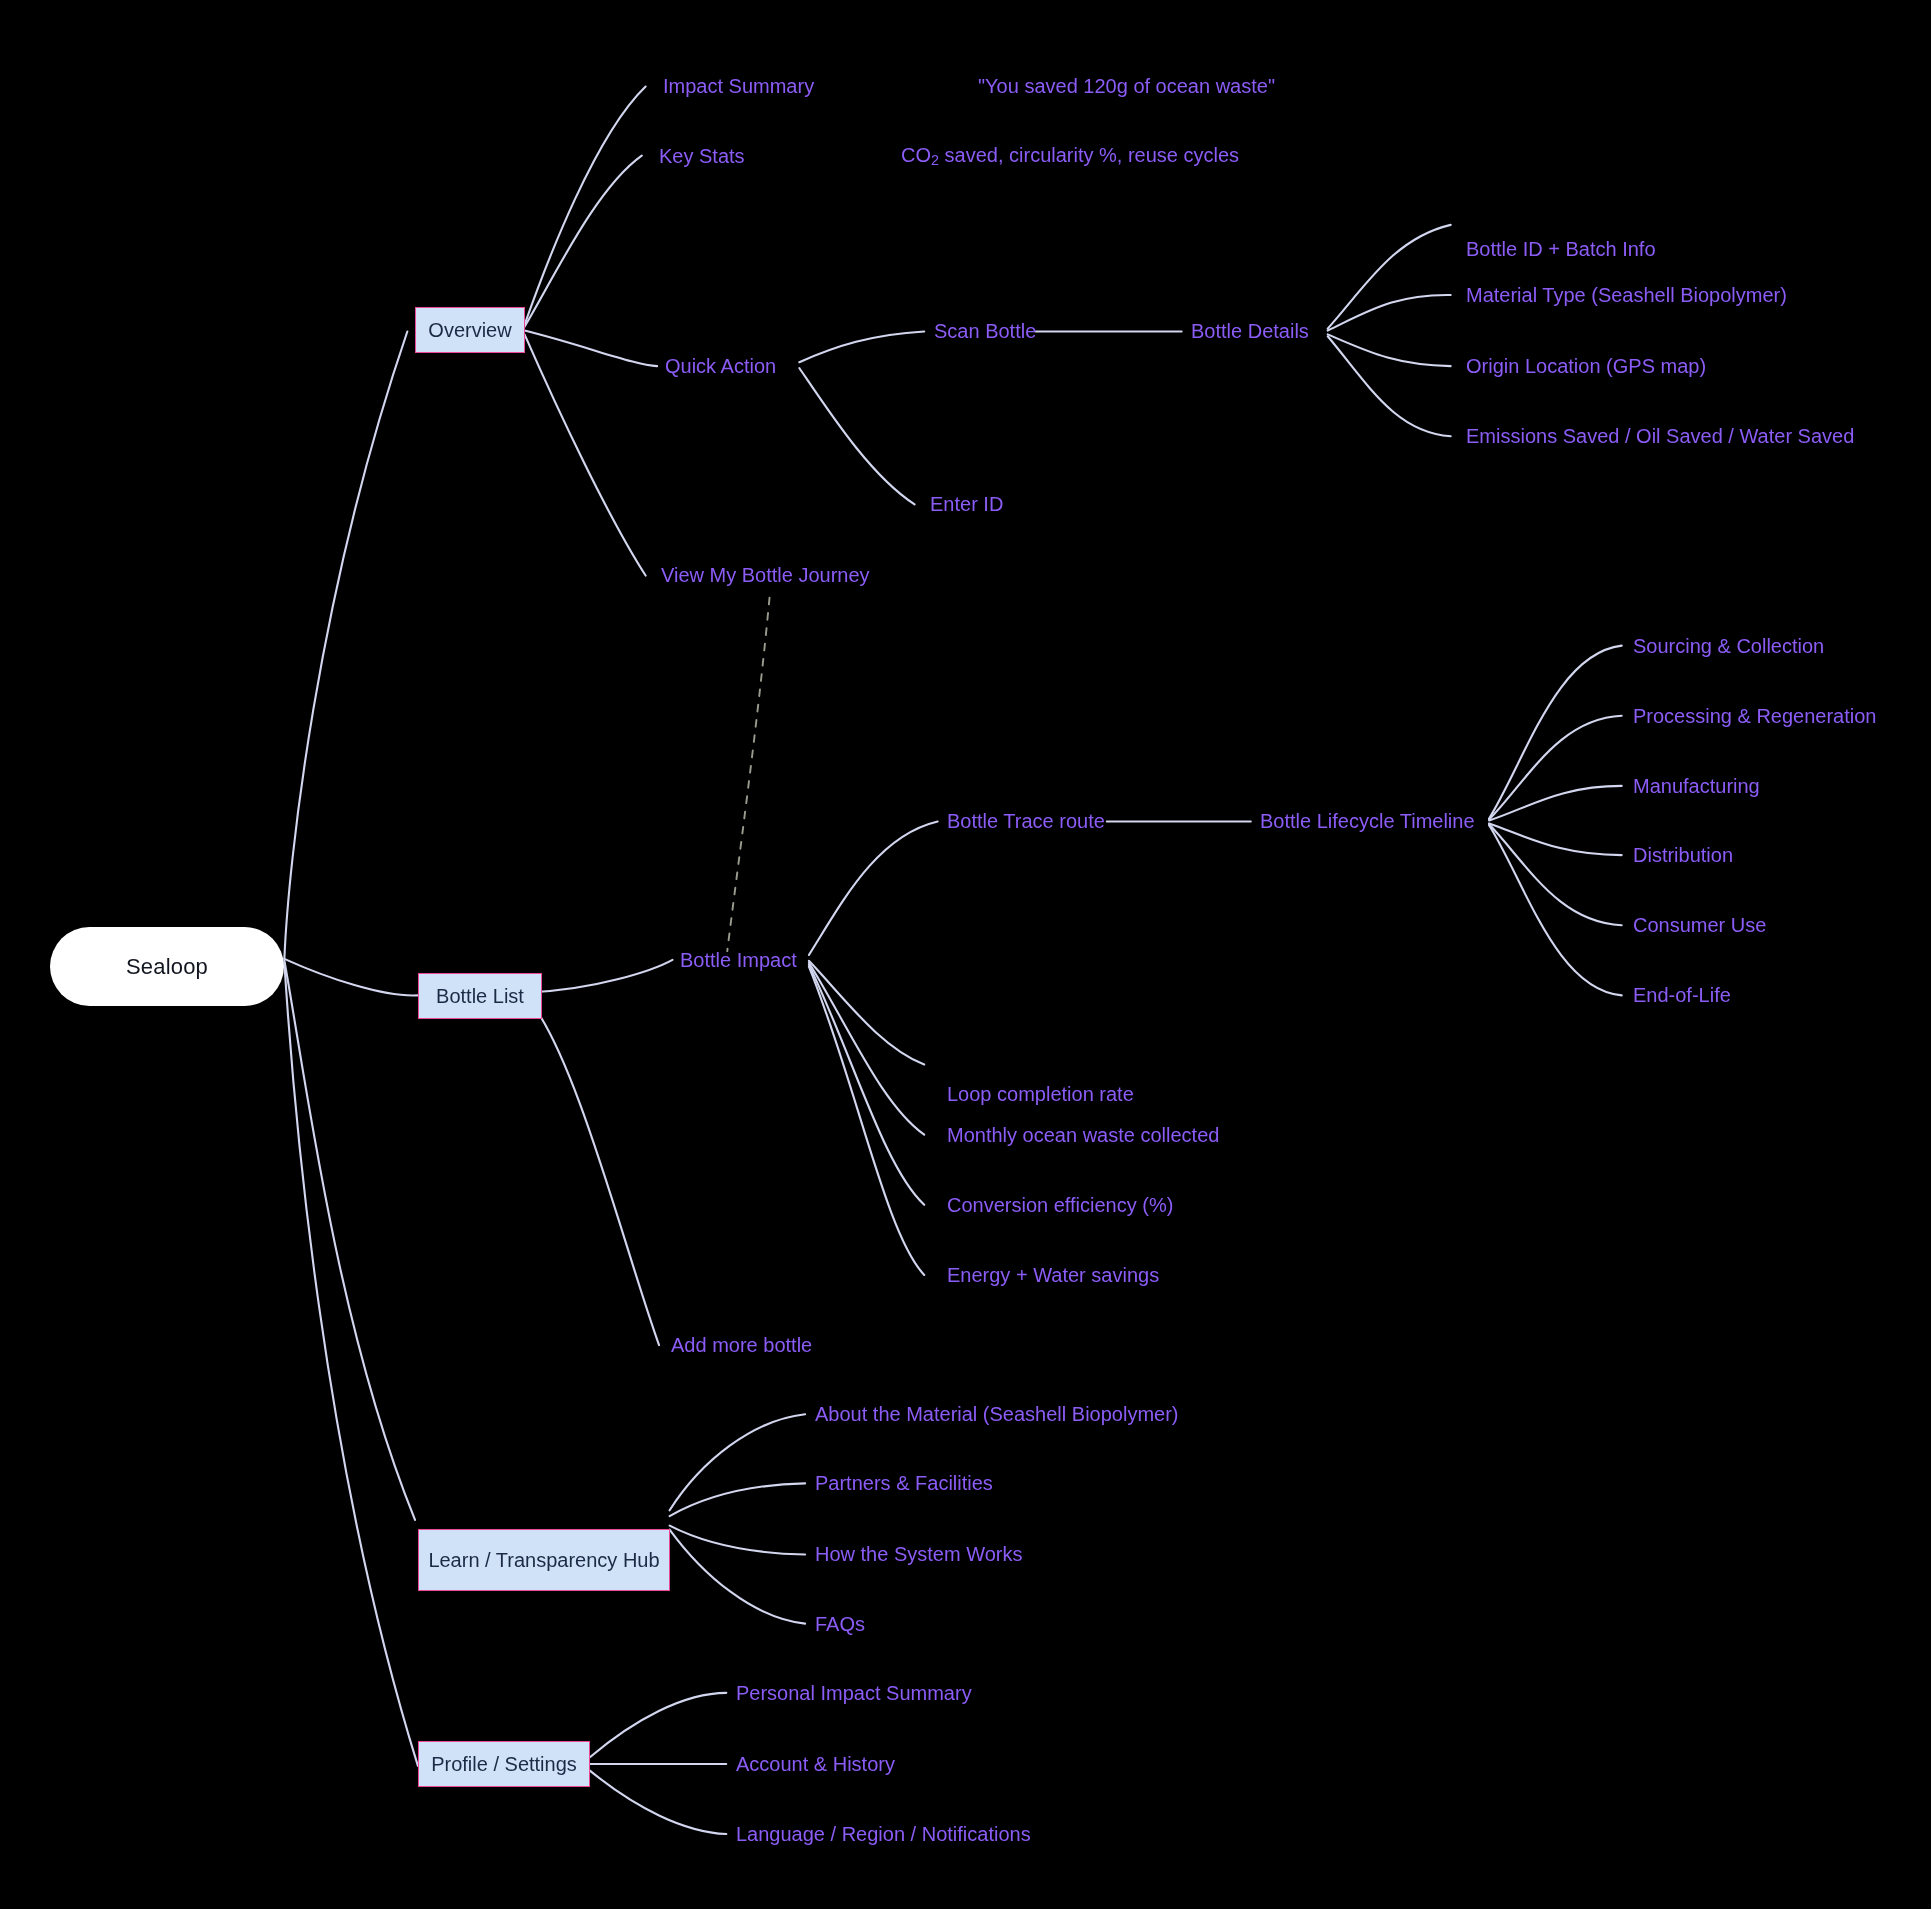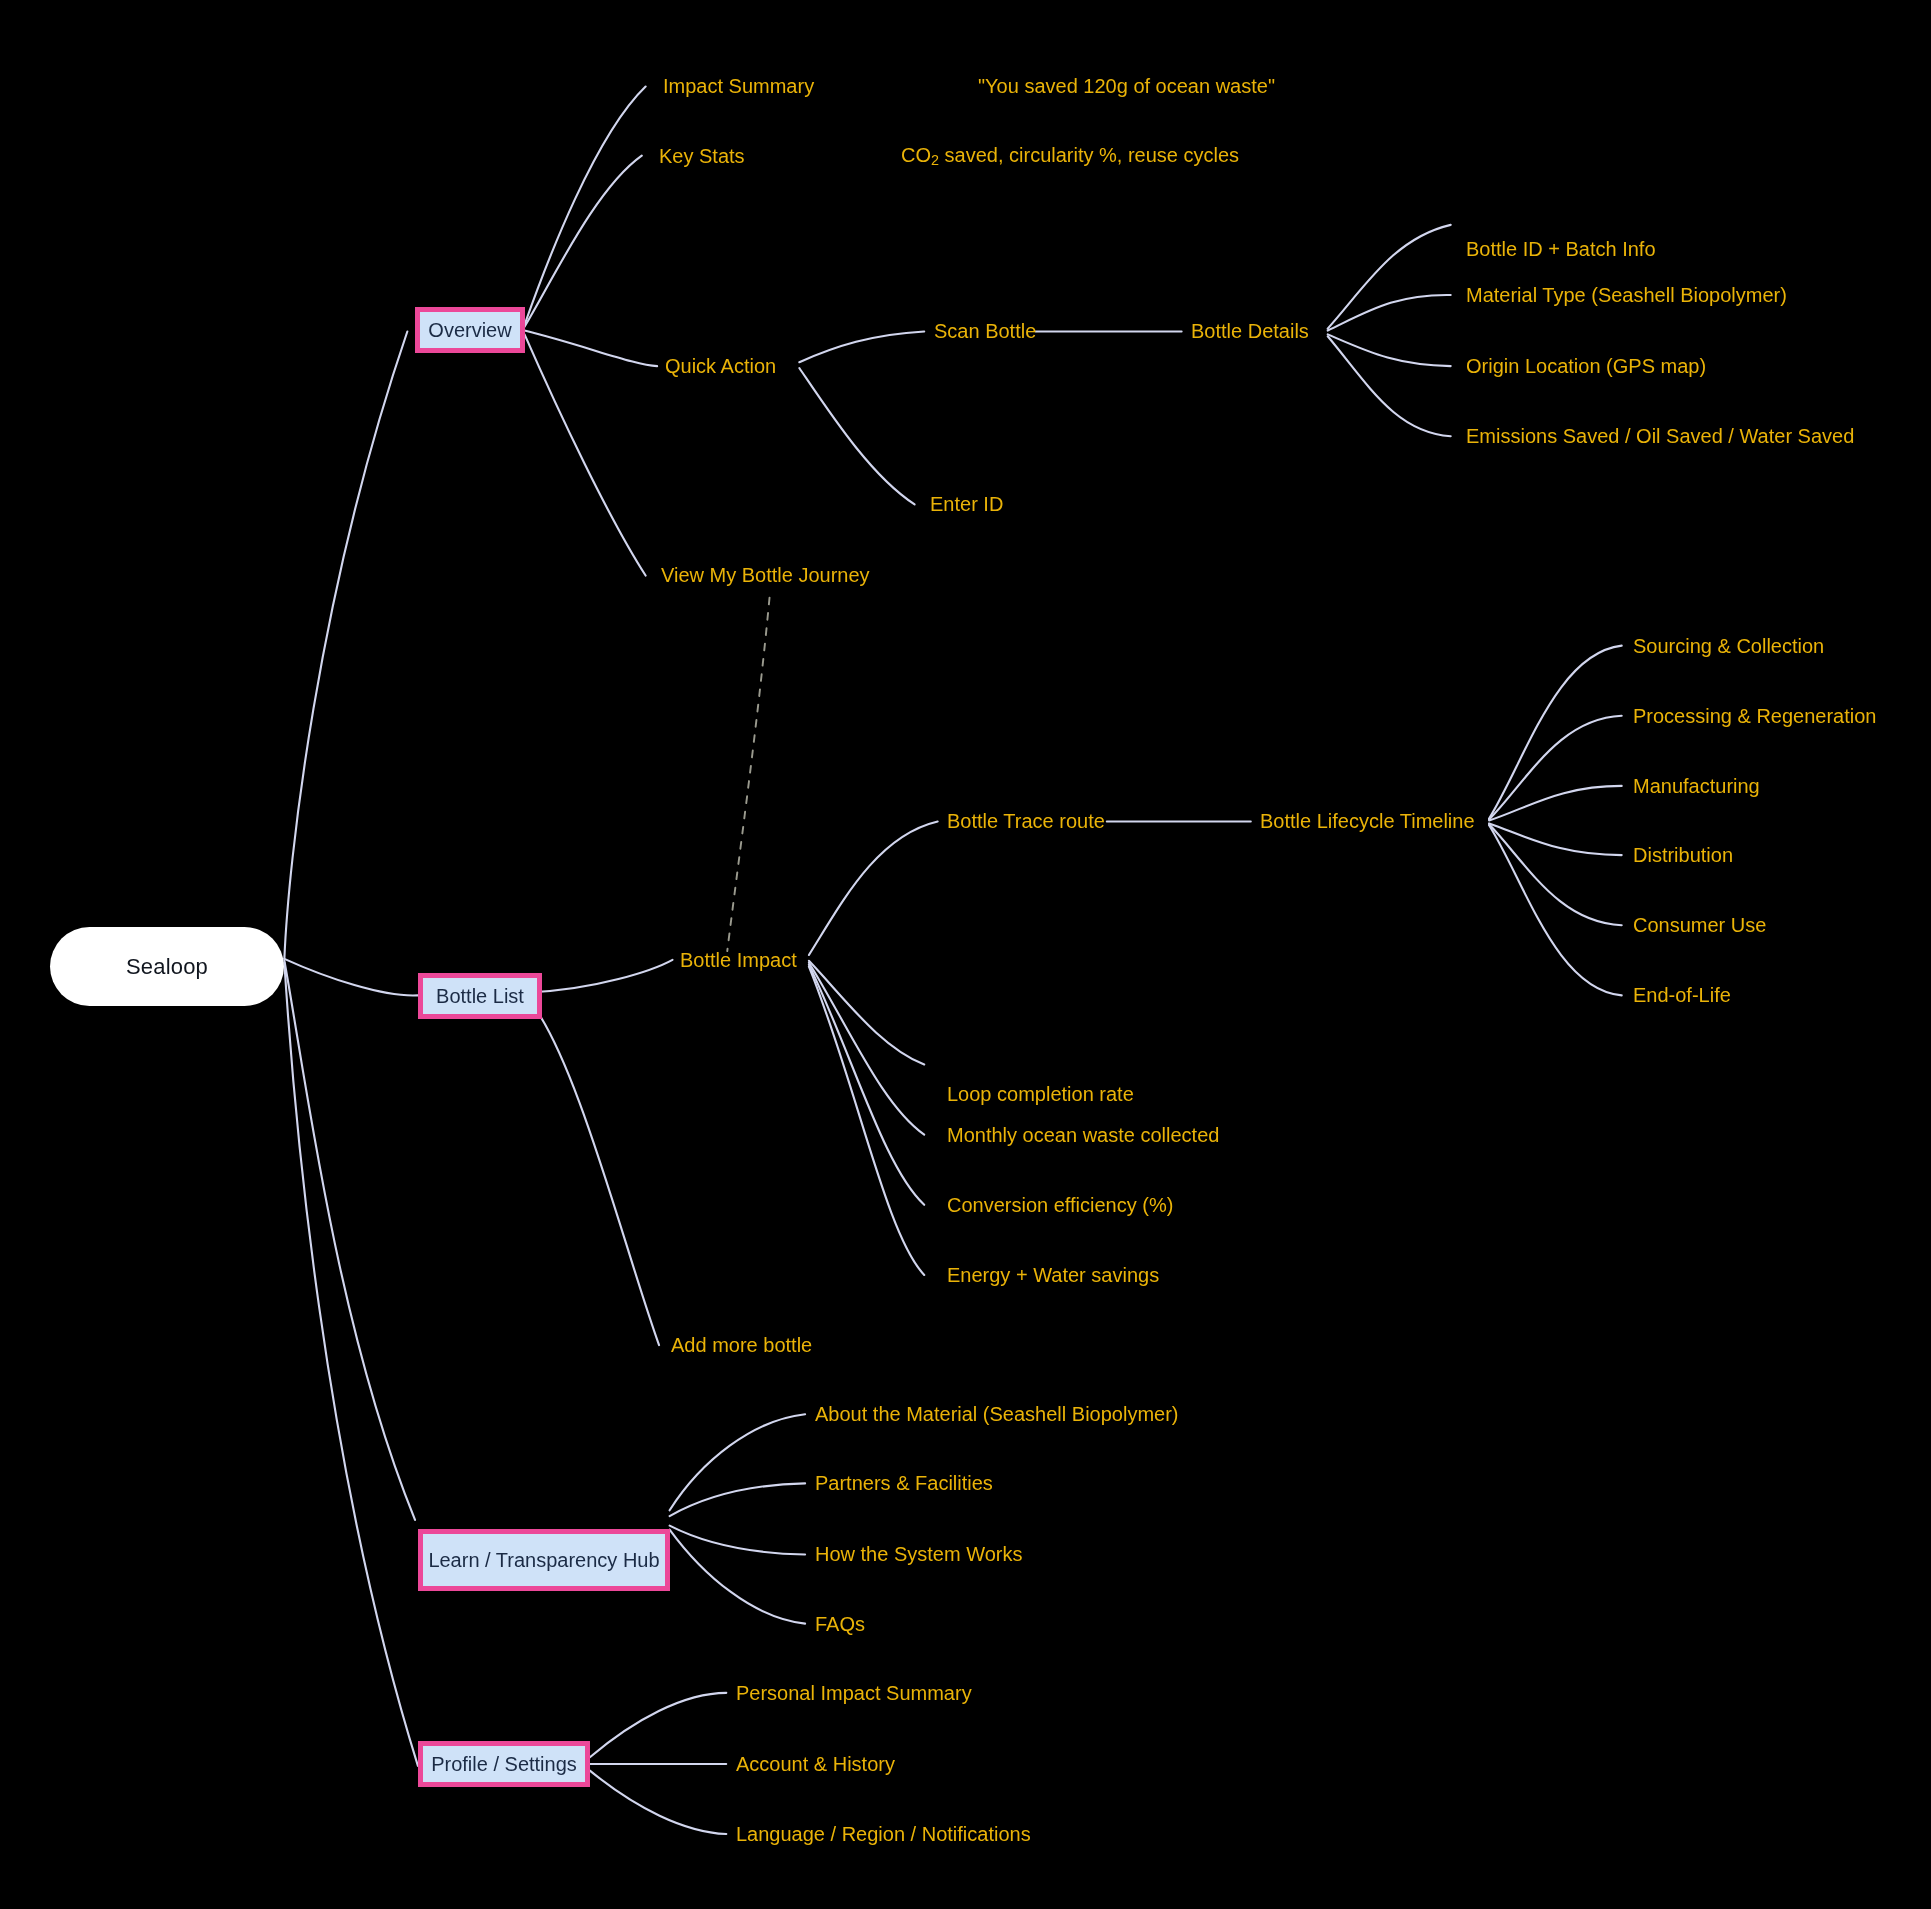--- a/index.html
+++ b/index.html
@@ -53,32 +53,32 @@
     font-size: 22px;
     letter-spacing: 0.2px;
     display: flex;
     align-items: center;
     justify-content: center;
     box-sizing: border-box;
   }
   
   .node-branch {
     background: #cfe2f8;
-    border: 5px solid #ec4899;
+    border: 1px solid #ec4899;
     color: #1b2b45;
     font-size: 20px;
     display: flex;
     align-items: center;
     justify-content: center;
     box-sizing: border-box;
     padding: 0 13.4px;
   }
   
   .node-leaf {
-    color: #eab308;
+    color: #8b5cf6;
     font-size: 20px;
     line-height: 1;
     transform: translateY(-50%);
   }
   sub {
     font-size: 0.72em;
     vertical-align: -0.22em;
   }
 </style>
 </head>

